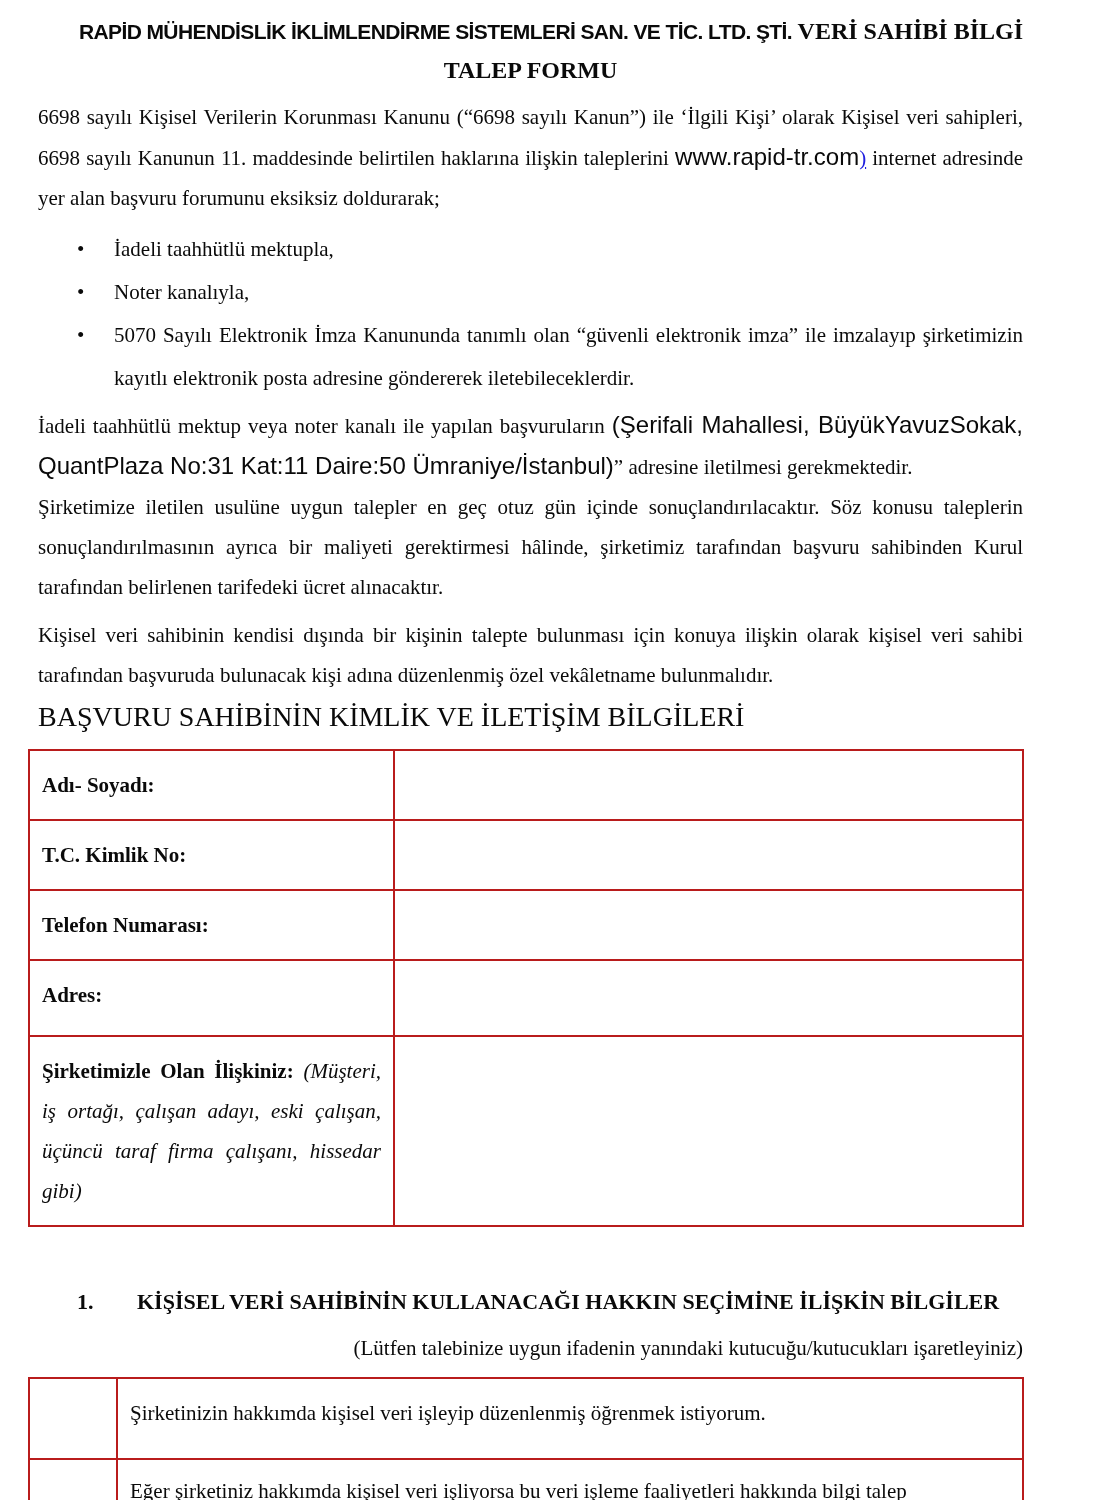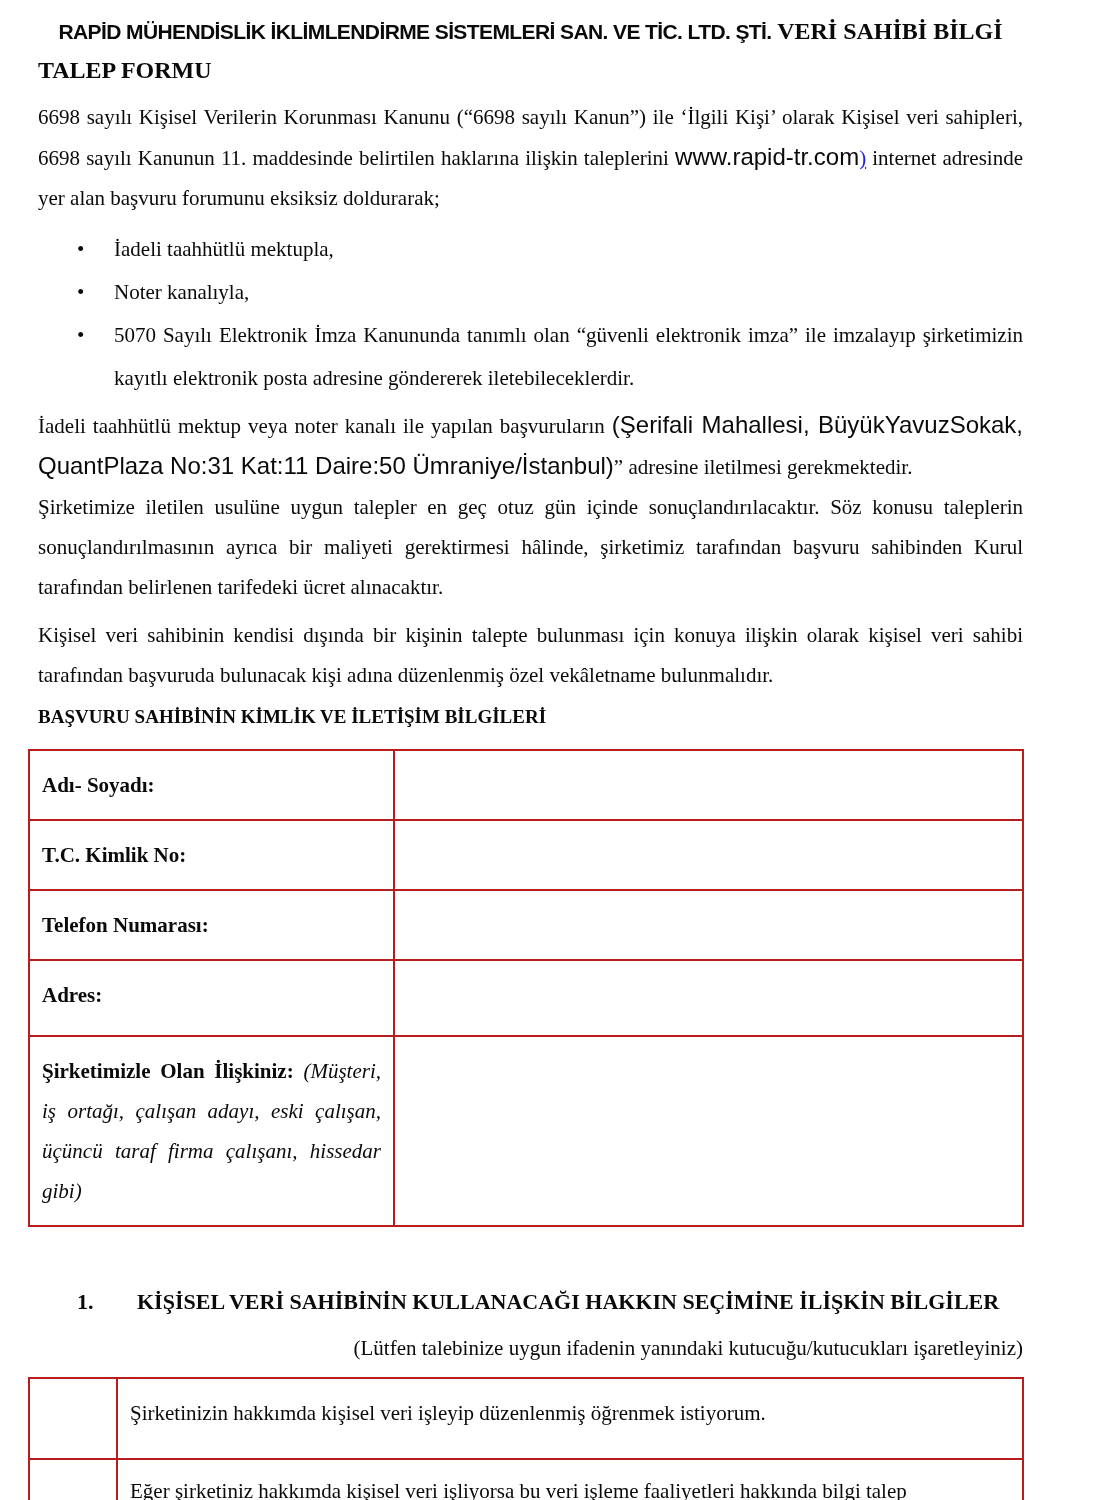--- a/index.html
+++ b/index.html
@@ -11,41 +11,41 @@
     background: #ffffff;
     color: #0a0a0a;
     box-sizing: border-box;
     padding: 12px 70px 0 38px;
     overflow: hidden;
     font-family: "Liberation Serif", serif;
     font-size: 21px;
     line-height: 40px;
   }
   
-  .doc-title { text-align: center; line-height: 38px; font-weight: bold; white-space: nowrap; }
+  .doc-title { text-align: right; line-height: 38px; font-weight: bold; white-space: nowrap; }
   .doc-title .t-sans { font-family: "Liberation Sans", sans-serif; font-size: 21px; letter-spacing: -0.6px; }
   .doc-title .t-serif { font-family: "Liberation Serif", serif; font-size: 24px; }
-  .doc-title-line2 { text-align: left; line-height: 38px; font-weight: bold; font-size: 24px; }
+  .doc-title-line2 { text-align: center; line-height: 38px; font-weight: bold; font-size: 24px; }
 
   
   .para { text-align: justify; margin: 0; }
   .p-intro { margin-top: 8px; }
   .run-sans { font-family: "Liberation Sans", sans-serif; font-size: 24px; }
   .run-link { color: var(--link-color, #2020df); text-decoration: underline; }
 
   
   .bullets { margin-top: 10px; }
   .bullet-item { position: relative; padding-left: 76px; line-height: 43px; text-align: justify; }
   .bullet-marker { position: absolute; left: 39px; top: 0; }
 
   .p-address { margin-top: 5px; }
   .p-processing { }
   .p-proxy { margin-top: 8px; }
 
-  .h-identity { margin-top: 2px; font-weight: bold; font-size: 19px; line-height: 40px; }
+  .h-identity { margin-top: 2px; font-weight: normal; font-size: 28px; line-height: 40px; }
 
   
   table { border-collapse: collapse; table-layout: fixed; width: 996px; margin-left: -10px; }
   td { border: 2px solid #b91c1c; vertical-align: top; padding: 14px 12px; box-sizing: border-box; }
   .identity-table { margin-top: 12px; }
   .identity-table td.lbl { width: 365px; font-weight: bold; line-height: 40px; }
   .rel-para { text-align: justify; }
   .rel-label { font-weight: bold; }
   .rel-note { font-style: italic; font-weight: normal; }
 

